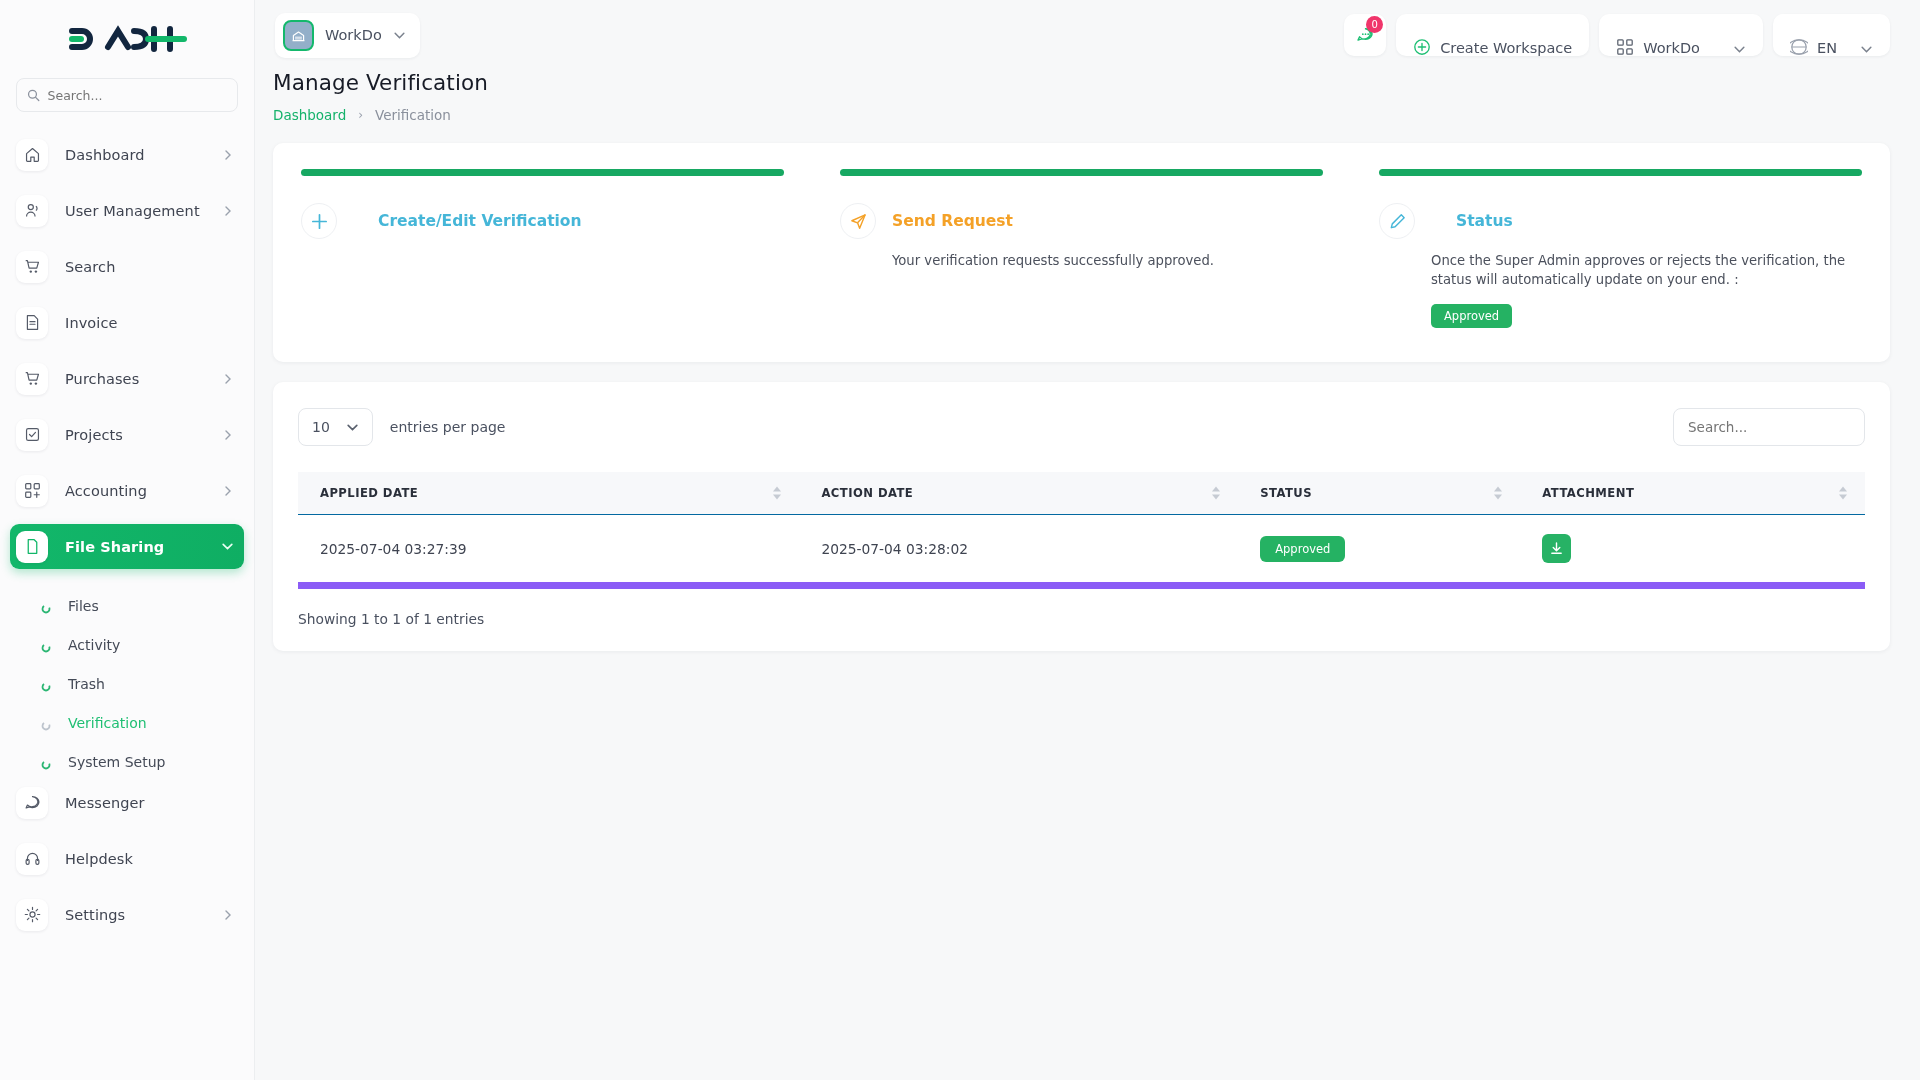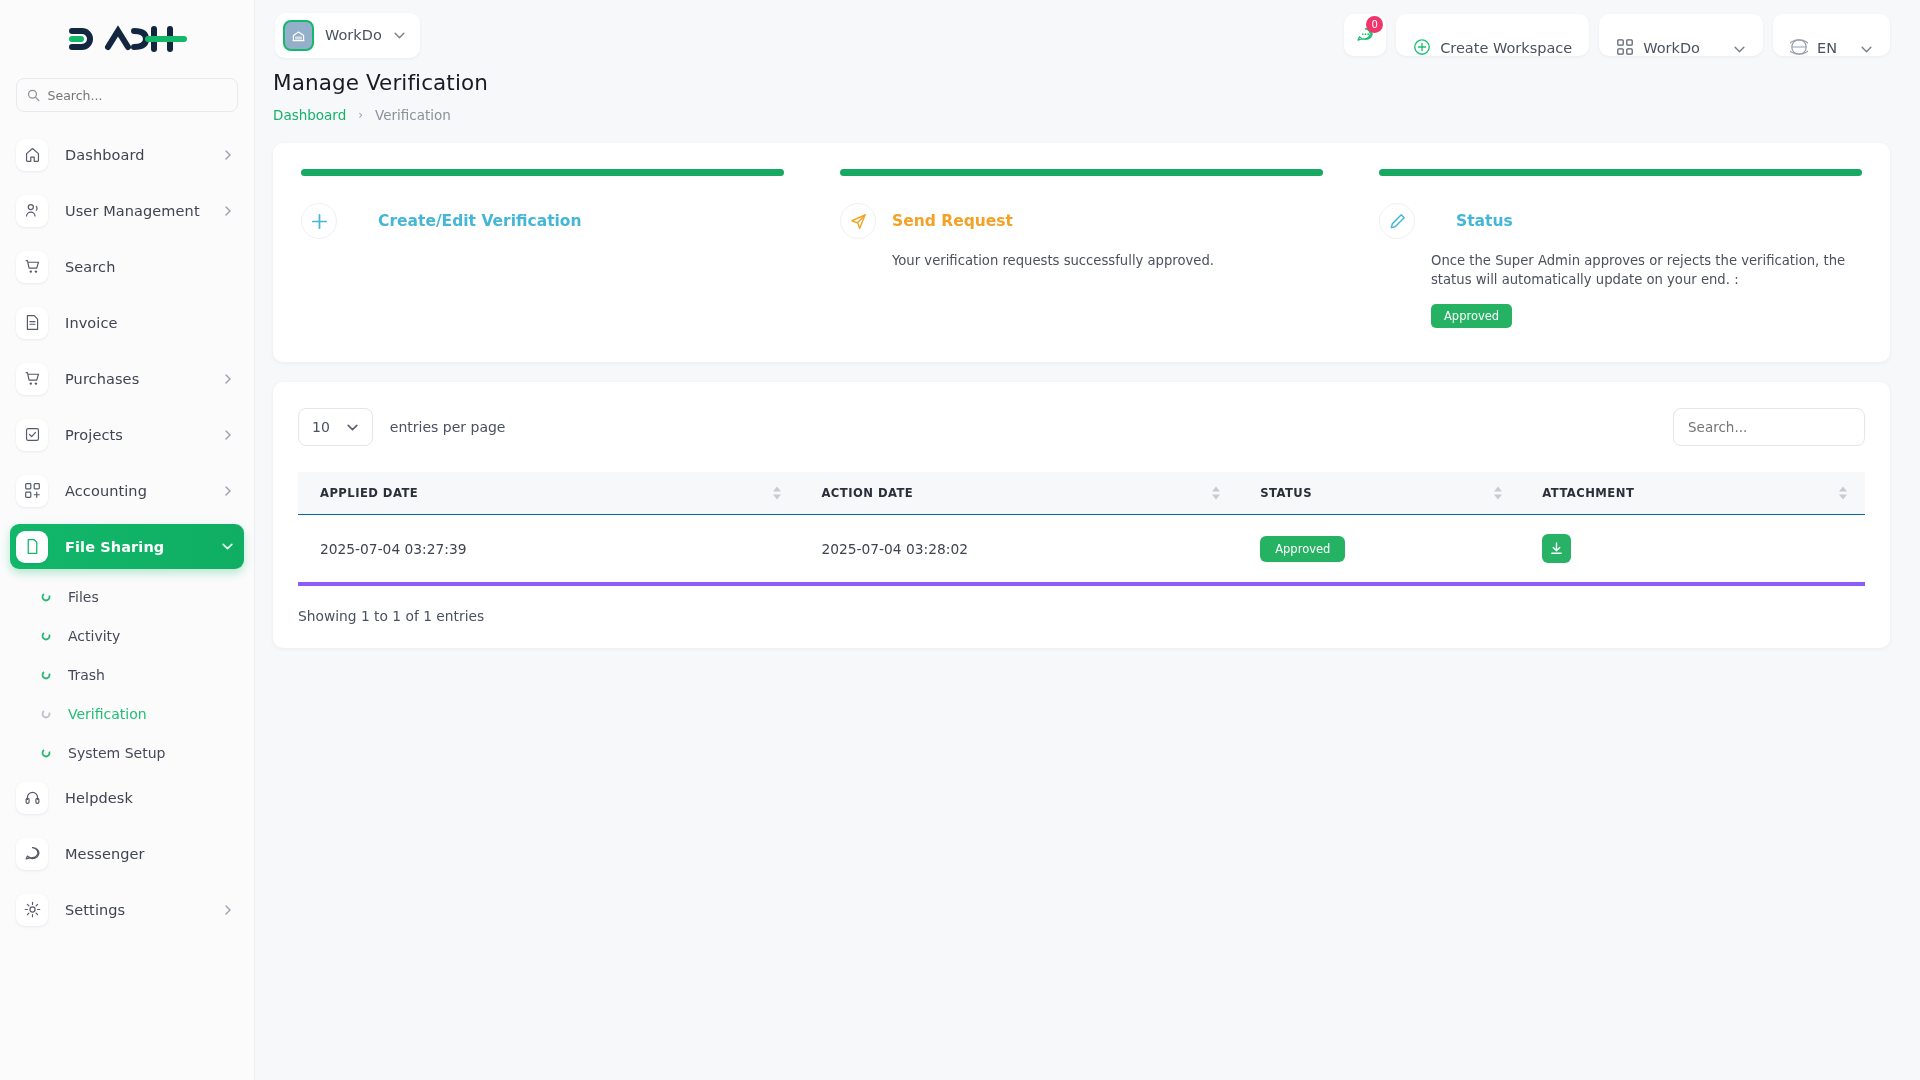--- a/index.html
+++ b/index.html
@@ -44,21 +44,21 @@
   }
   .nav-item .label {
     margin-left: 17px; font-size: 14.5px; color: #3f4451; letter-spacing: .1px;
   }
   .nav-item .chev { margin-left: auto; color: #9aa1ad; display: flex; }
   .nav-item.active { background: linear-gradient(90deg,#12b76a 0%, #0fae63 100%); box-shadow: 0 4px 10px rgba(16,185,105,.3); }
   .nav-item.active .label { color: #ffffff; font-weight: bold; }
   .nav-item.active .chev { color: #eafff4; }
 
   .sub-item {
-    display: flex; align-items: center; height: 34px;
+    display: flex; align-items: flex-end; height: 34px;
     margin: 0 10px 5px 10px; padding-left: 30px; cursor: pointer;
   }
   .sub-item .dot-ic { width: 12px; display: flex; justify-content: center; }
   .sub-item .label { margin-left: 16px; font-size: 14px; color: #444a57; }
   .sub-item.active .label { color: #1fbf73; }
 
   
   .main { flex: 1; height: 1080px; display: flex; flex-direction: column; min-width: 0; }
   .topbar {
     height: 70px; display: flex; align-items: center;
@@ -151,21 +151,21 @@
   thead th .sort {
     position: absolute; right: 18px; top: 50%; transform: translateY(-50%);
     display: flex; flex-direction: column; gap: 3px;
   }
   .sort i { display: block; width: 0; height: 0; border-left: 4px solid transparent;
     border-right: 4px solid transparent; }
   .sort i.up { border-bottom: 5px solid #c6cbd3; }
   .sort i.dn { border-top: 5px solid #c6cbd3; }
   tbody td {
     padding: 19px 22px; font-size: 13.8px; color: #3f4451;
-    border-bottom: 4px solid #8b5cf6;
+    border-bottom: 7px solid #8b5cf6;
   }
   .badge-approved {
     display: inline-block; background: #25b263; color: #fff;
     font-size: 11.5px; padding: 6px 15px; border-radius: 6px;
   }
   .dl-btn {
     width: 29px; height: 29px; background: #27b265; border-radius: 6px;
     display: flex; align-items: center; justify-content: center; cursor: pointer;
   }
   .showing { margin-top: 22px; font-size: 13.8px; color: #4a5160; }
@@ -349,37 +349,37 @@
       </div>
       <div class="sub-item">
         <span class="dot-ic">
           <svg width="10" height="10" viewBox="0 0 10 10">
               <circle cx="5" cy="5" r="3.5" fill="none" stroke="#2bb673" stroke-width="1.8" stroke-dasharray="14 6"></circle>
             </svg>
         </span>
         <span class="label">System Setup</span>
       </div>
 
+      <div class="nav-item" style="margin-top:10px">
+        <span class="icon-chip">
+          <svg width="17" height="17" viewBox="0 0 20 20">
+              <path d="M10 3 a7 6 0 1 1 -6 10 l-1.5 3.5 l4-1.3 a7 6 0 0 0 3.5 .8 a7 6 0 0 0 0-13 z" fill="none" stroke="#555b68" stroke-width="1.4" stroke-linejoin="round"></path>
+            </svg>
+        </span>
+        <span class="label">Messenger</span>
+      </div>
       <div class="nav-item">
         <span class="icon-chip">
           <svg width="17" height="17" viewBox="0 0 20 20">
               <path d="M4 13 v-3 a6 6 0 0 1 12 0 v3" fill="none" stroke="#555b68" stroke-width="1.4"></path>
               <rect x="2.5" y="11" width="3.5" height="6" rx="1.6" fill="none" stroke="#555b68" stroke-width="1.4"></rect>
               <rect x="14" y="11" width="3.5" height="6" rx="1.6" fill="none" stroke="#555b68" stroke-width="1.4"></rect>
             </svg>
         </span>
         <span class="label">Helpdesk</span>
-      </div>
-      <div class="nav-item" style="margin-top:10px">
-        <span class="icon-chip">
-          <svg width="17" height="17" viewBox="0 0 20 20">
-              <path d="M10 3 a7 6 0 1 1 -6 10 l-1.5 3.5 l4-1.3 a7 6 0 0 0 3.5 .8 a7 6 0 0 0 0-13 z" fill="none" stroke="#555b68" stroke-width="1.4" stroke-linejoin="round"></path>
-            </svg>
-        </span>
-        <span class="label">Messenger</span>
       </div>
       <div class="nav-item">
         <span class="icon-chip">
           <svg width="17" height="17" viewBox="0 0 20 20">
               <circle cx="10" cy="10" r="3" fill="none" stroke="#555b68" stroke-width="1.4"></circle>
               <path d="M10 1.5 v2.5 M10 16 v2.5 M1.5 10 h2.5 M16 10 h2.5 M4 4 l1.8 1.8 M14.2 14.2 l1.8 1.8 M16 4 l-1.8 1.8 M5.8 14.2 l-1.8 1.8" stroke="#555b68" stroke-width="1.4" stroke-linecap="round"></path>
             </svg>
         </span>
         <span class="label">Settings</span>
         <span class="chev">

